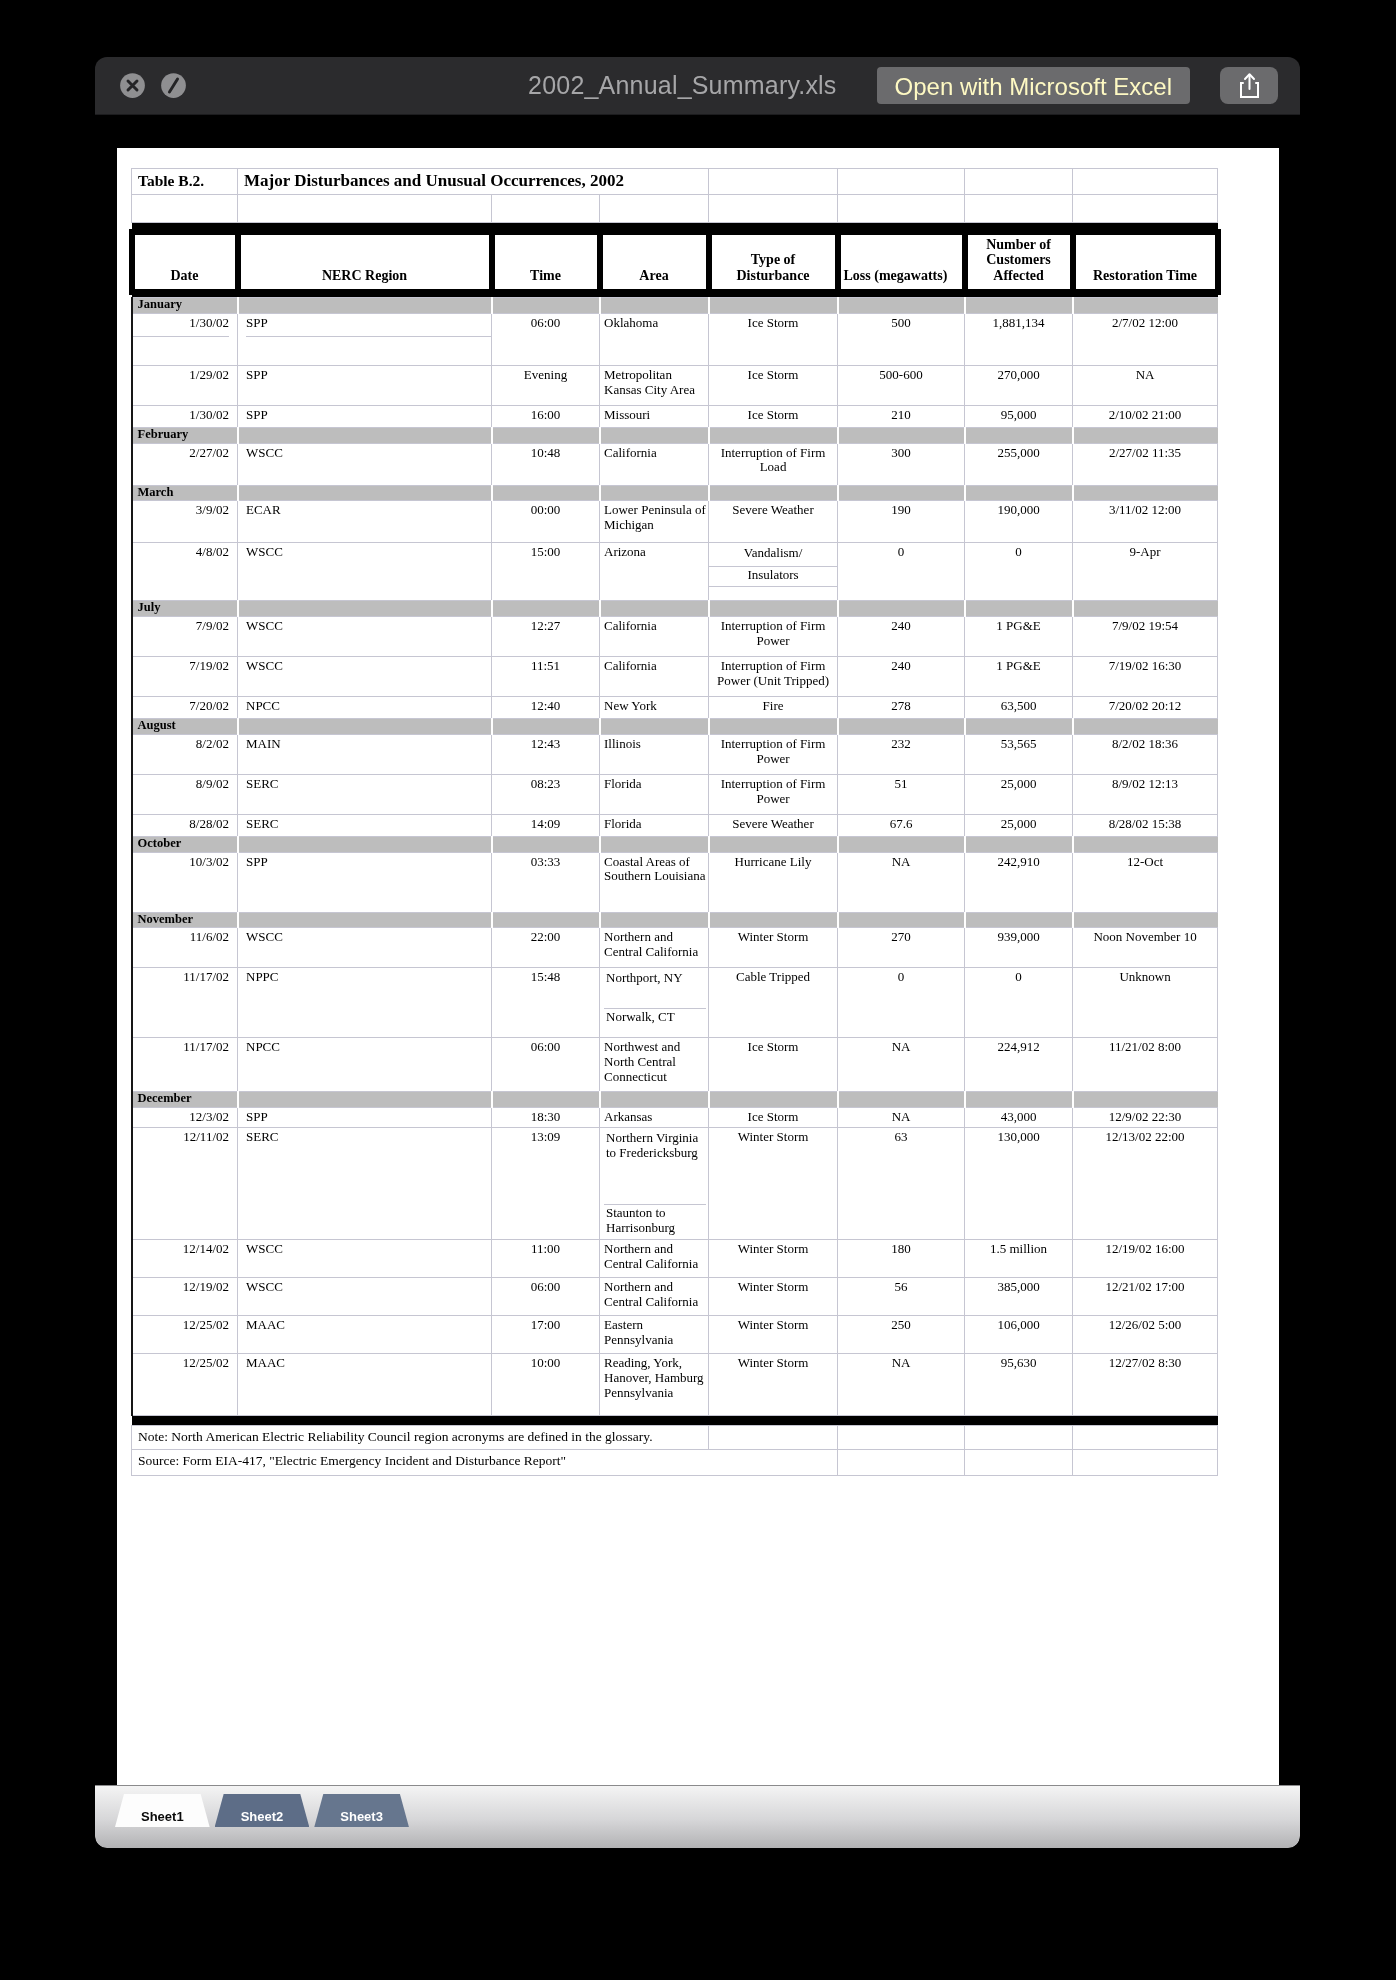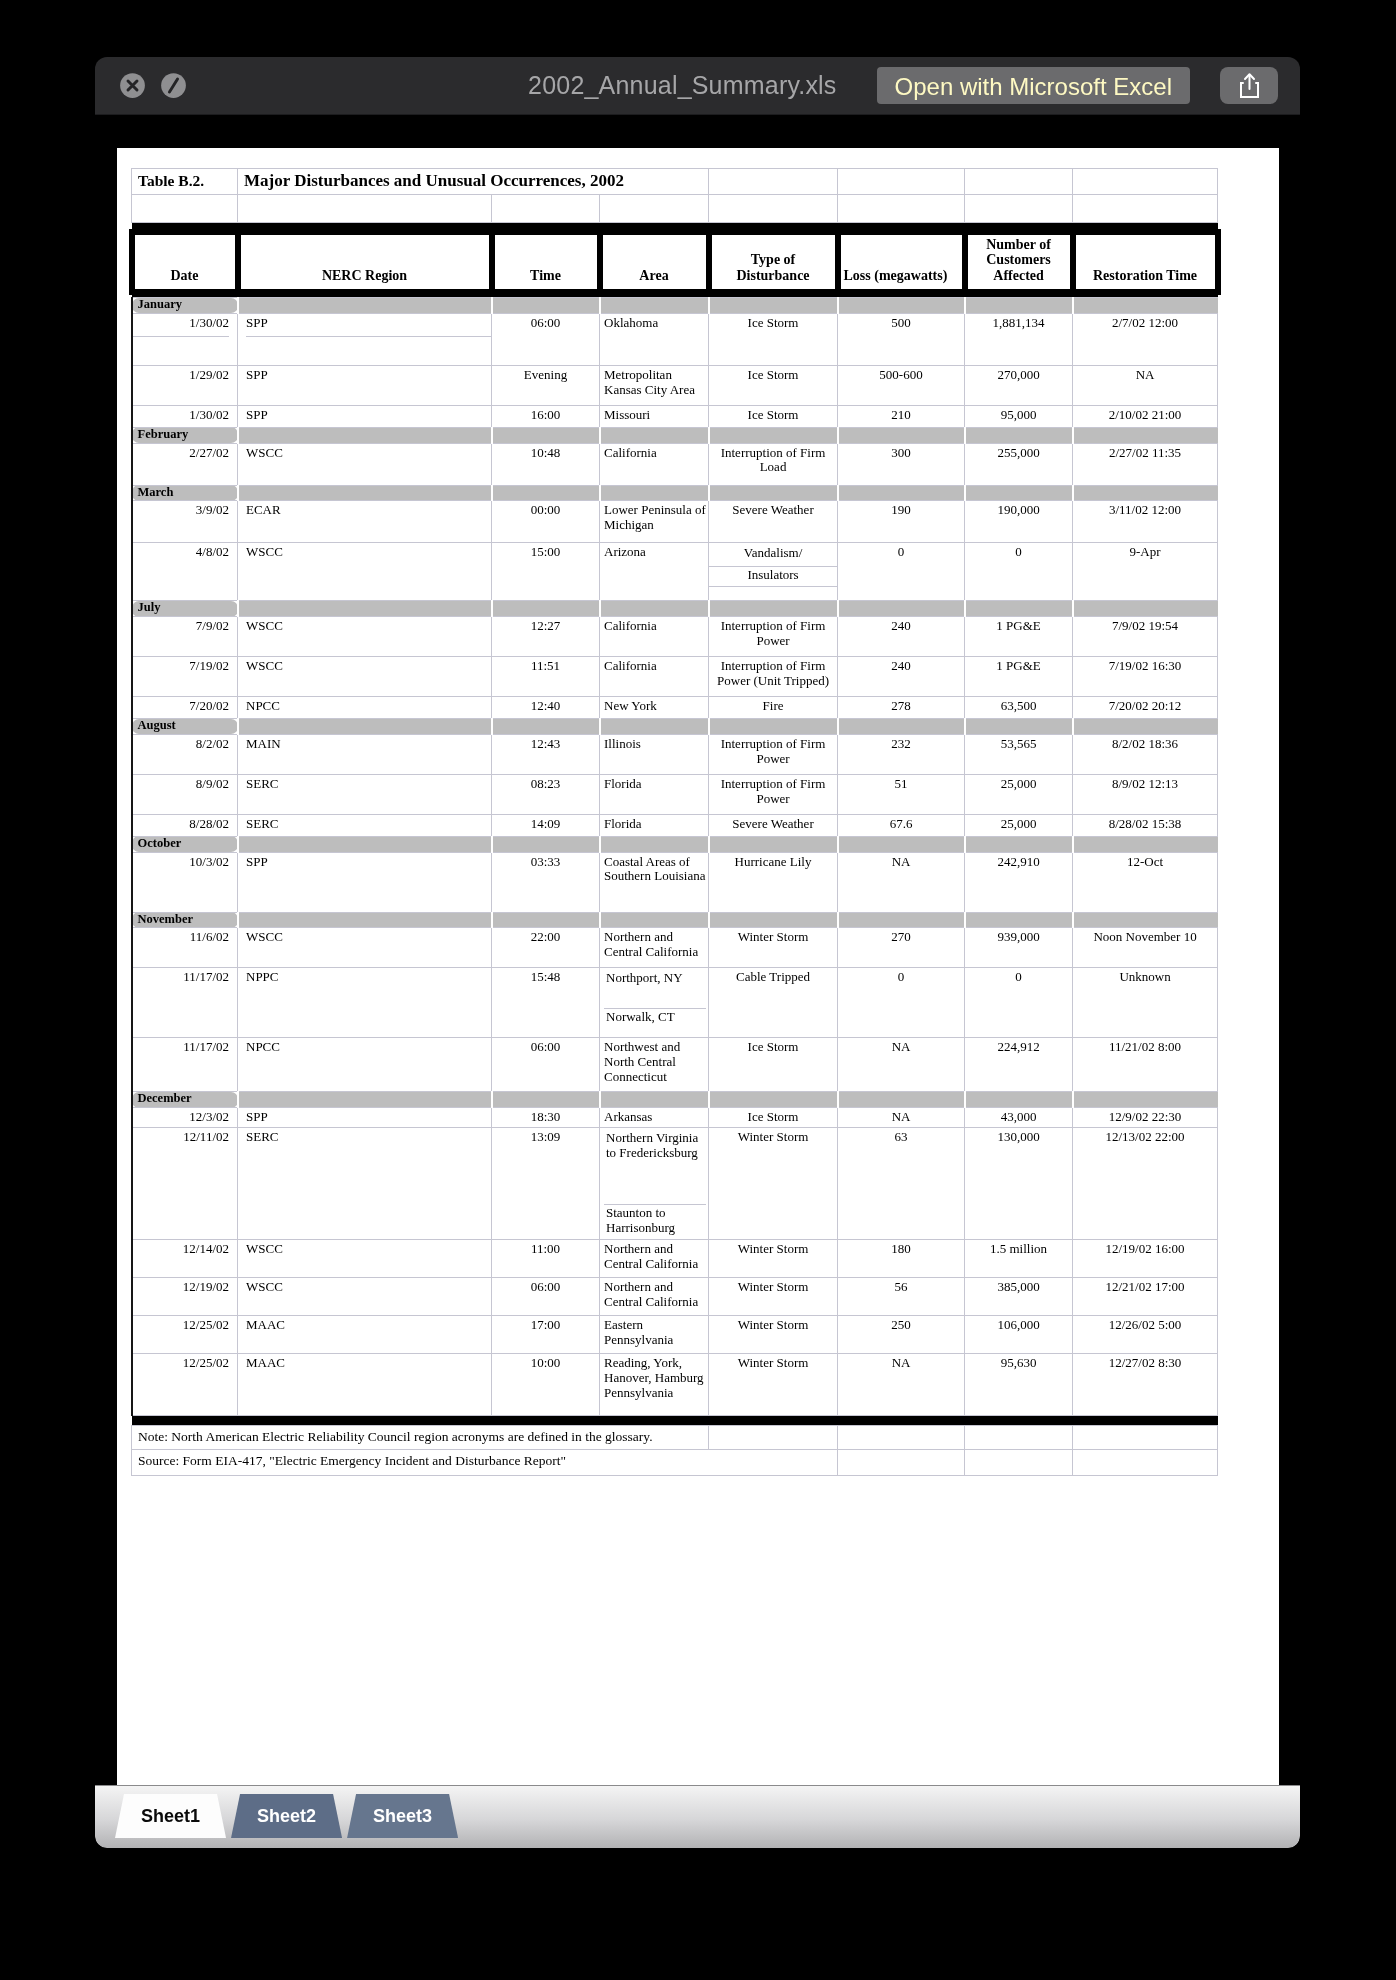--- a/index.html
+++ b/index.html
@@ -54,21 +54,21 @@
   }
   th.h5{white-space:nowrap;text-align:left;padding-left:3px;}
   th.h7{white-space:nowrap;}
   .month-cell{
     background:var(--month);border:1px solid var(--grid);
     border-left:2px solid #fff;border-right:none;height:14px;
   }
   .month-row td:first-child{border-left:2px solid #161616;}
   .month-label{
     font-weight:bold;font-size:12.5px;padding:0 0 1px 5px;line-height:1.1;
-    white-space:nowrap;background:var(--month);border-radius:7px;
+    white-space:nowrap;background:var(--month);
   }
   .data-row td{border:1px solid var(--grid);font-size:13px;line-height:1.14;padding-top:2px;}
   .data-row td:first-child{border-left:2px solid #161616;}
   .c-date{text-align:right;padding-right:8px;white-space:nowrap;}
   .c-region{text-align:left;padding-left:8px;white-space:nowrap;}
   .c-time,.c-type,.c-loss,.c-cust,.c-rest{text-align:center;}
   .c-area{text-align:left;padding-left:4px;padding-right:2px;}
   .inner-line{border-bottom:1px solid var(--grid);padding-bottom:5px;}
   .blk{padding:1px 2px 3px;}
   .blk.sub{border-top:1px solid var(--grid);}
@@ -77,22 +77,22 @@
   td.note{font-size:13.5px;padding:3px 2px 3px 6px;white-space:nowrap;overflow:visible;}
   
   .tabbar{
     flex:0 0 auto;height:63px;
     background:linear-gradient(#f4f4f4,#d6d6d8 55%,#b2b2b4);
     border-top:1px solid #8a8a8c;
     border-radius:0 0 12px 12px;
     display:flex;align-items:flex-start;padding:8px 0 0 20px;gap:5px;
   }
   .tab{
-    height:44px;line-height:45px;text-align:right;
-    font-size:18px;font-weight:bold;cursor:pointer;
+    height:33px;line-height:45px;text-align:right;
+    font-size:13px;font-weight:bold;cursor:pointer;
     clip-path:polygon(9px 0,calc(100% - 9px) 0,100% 100%,0 100%);
     padding:0 26px;white-space:nowrap;
   }
   .tab.active{background:#fdfdfd;color:#0a0a0a;}
   .tab.t2{background:#5d6d87;color:#fff;}
   .tab.t3{background:#66768e;color:#fff;}
 </style>
 </head>
 <body>
 

